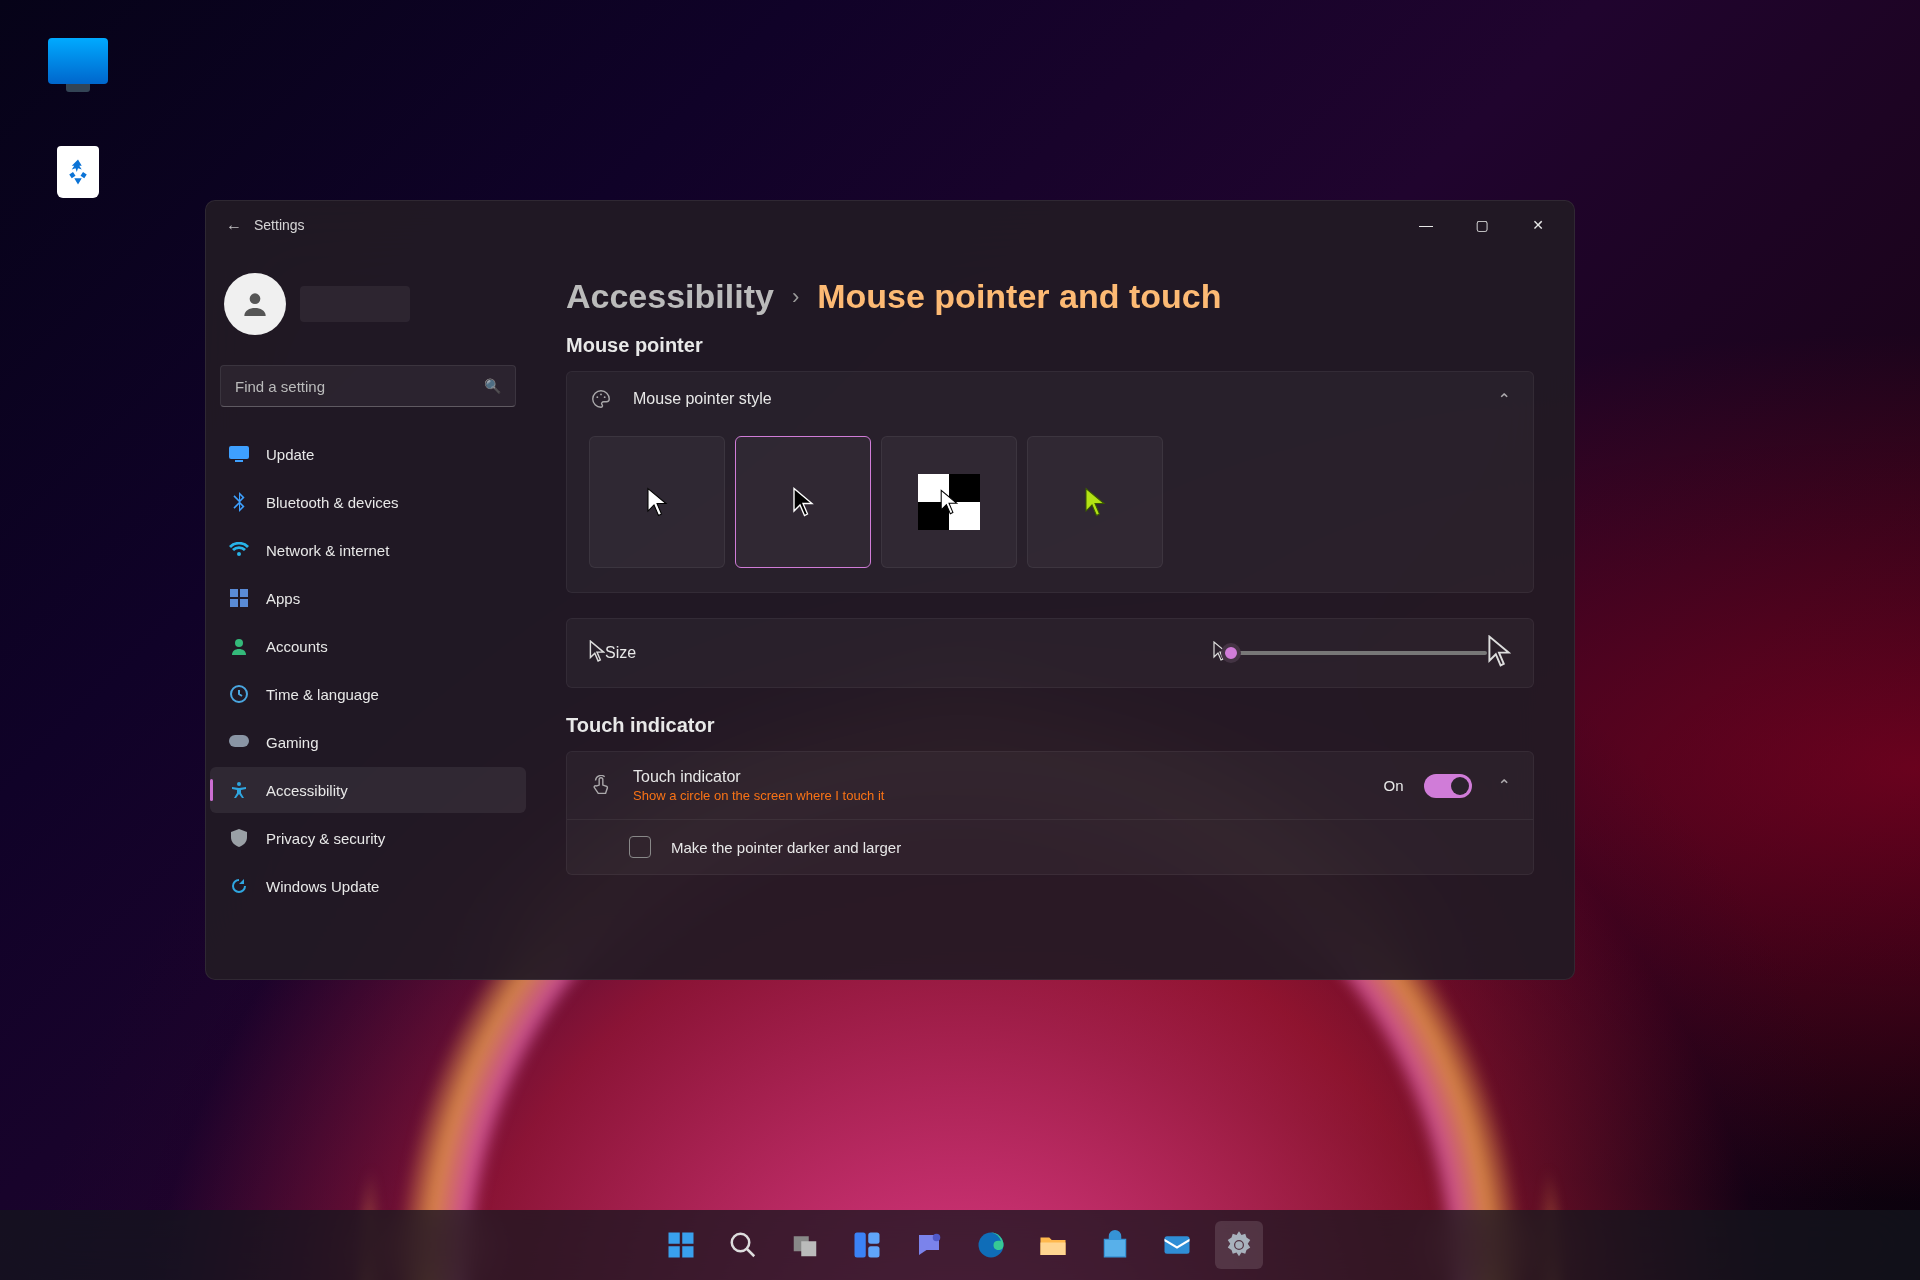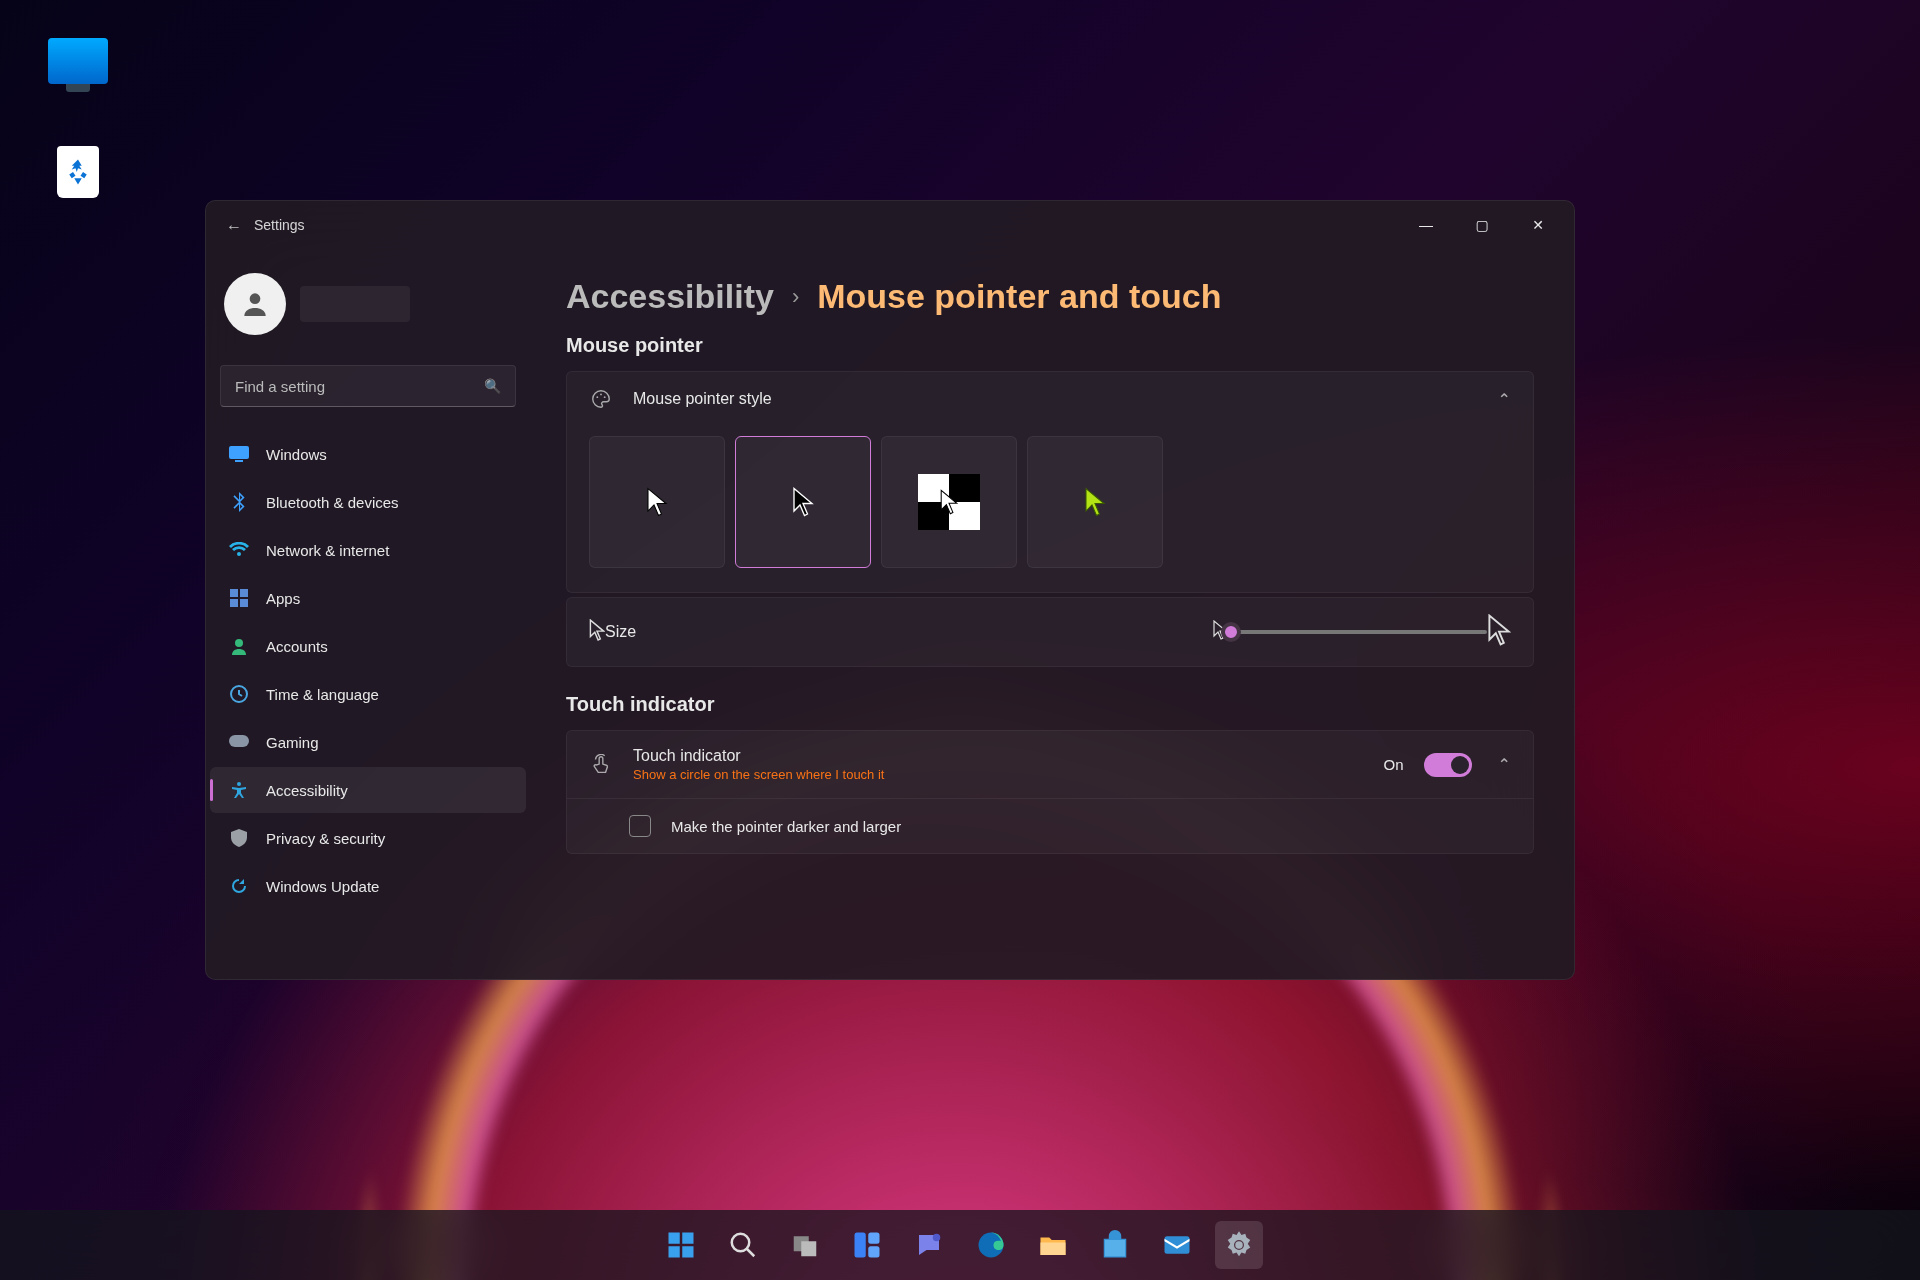--- a/index.html
+++ b/index.html
@@ -71,21 +71,21 @@
 .nitem.active::before{content:'';position:absolute;left:0;top:12px;bottom:12px;width:3px;background:#cc6ed2;border-radius:2px;}
 .nic{width:22px;height:22px;display:flex;align-items:center;justify-content:center;}
 
 
 .content{flex:1;overflow-y:auto;padding:20px 40px 30px 30px;}
 .crumb{display:flex;align-items:center;gap:18px;margin:8px 0 18px;}
 .crumb .p1{font-size:34px;font-weight:600;color:#bbb;}
 .crumb .chev{font-size:22px;color:#999;}
 .crumb .p2{font-size:34px;font-weight:600;color:#fdba74;}
 .shead{font-size:20px;font-weight:600;margin:10px 0 14px;}
-.card{background:rgba(255,255,255,.035);border:1px solid rgba(255,255,255,.05);border-radius:6px;margin-bottom:4px;}
+.card{background:rgba(255,255,255,.035);border:1px solid rgba(255,255,255,.05);border-radius:6px;margin-bottom:25px;}
 .row{display:flex;align-items:center;padding:16px 22px;gap:20px;}
 .row .ric{width:24px;display:flex;justify-content:center;opacity:.8;}
 .row .rlbl{font-size:16px;}
 .row .rsub{font-size:13px;color:#f97316;margin-top:2px;}
 .exp{margin-left:auto;opacity:.7;cursor:pointer;}
 
 
 .opts{display:flex;gap:10px;padding:10px 22px 24px;}
 .opt{width:136px;height:132px;background:rgba(255,255,255,.04);border:1px solid rgba(255,255,255,.06);border-radius:6px;display:flex;align-items:center;justify-content:center;cursor:pointer;}
 .opt.sel{border:1.5px solid #d07cd8;}
@@ -156,21 +156,21 @@
       </div>
 
       <div class="nav">
         <div class="nitem">
           <span class="nic">
               <svg width="20" height="16">
                 <rect width="20" height="13" rx="2" fill="#3ea0ff"></rect>
                 <rect y="14" x="6" width="8" height="2" fill="#3ea0ff"></rect>
               </svg>
             </span>
-          <span>Windows</span>
+          <span>Update</span>
         </div>
         <div class="nitem">
           <span class="nic">
               <svg width="18" height="20" viewBox="0 0 12 18">
                 <path fill="#3ea0ff" d="M6 0v7L2 3 1 4l5 5-5 5 1 1 4-4v7l5-5-4-4 4-4zM7 3l2 2-2 2zM7 11l2 2-2 2z"></path>
               </svg>
             </span>
           <span>Bluetooth &amp; devices</span>
         </div>
         <div class="nitem">

